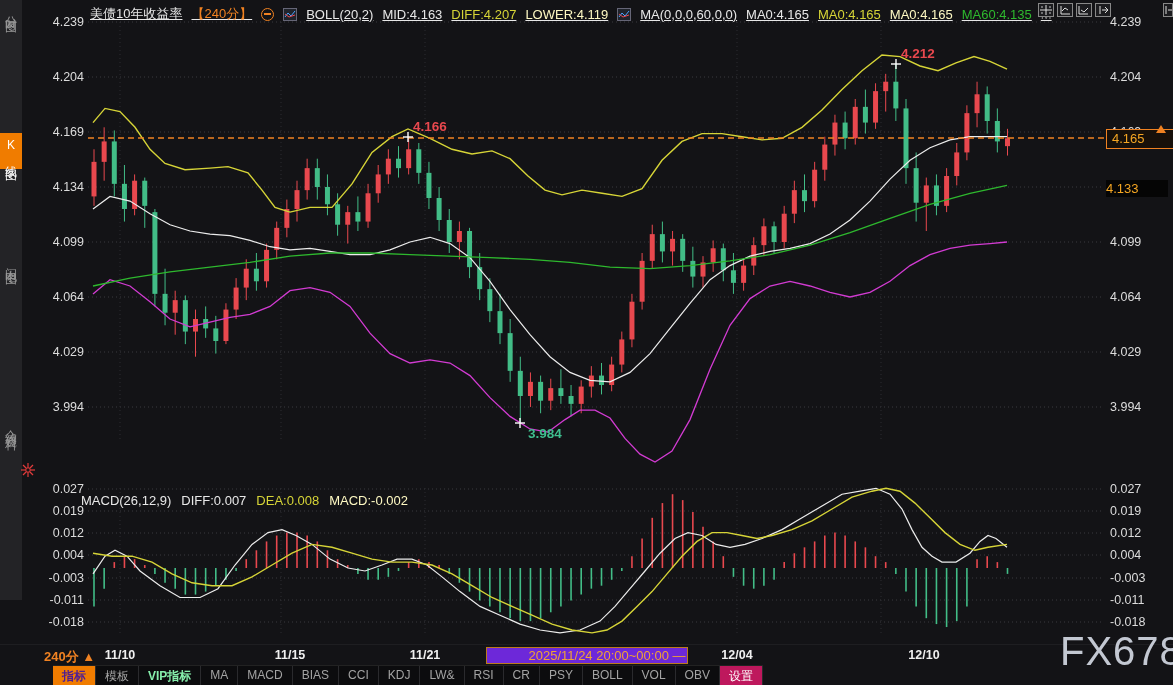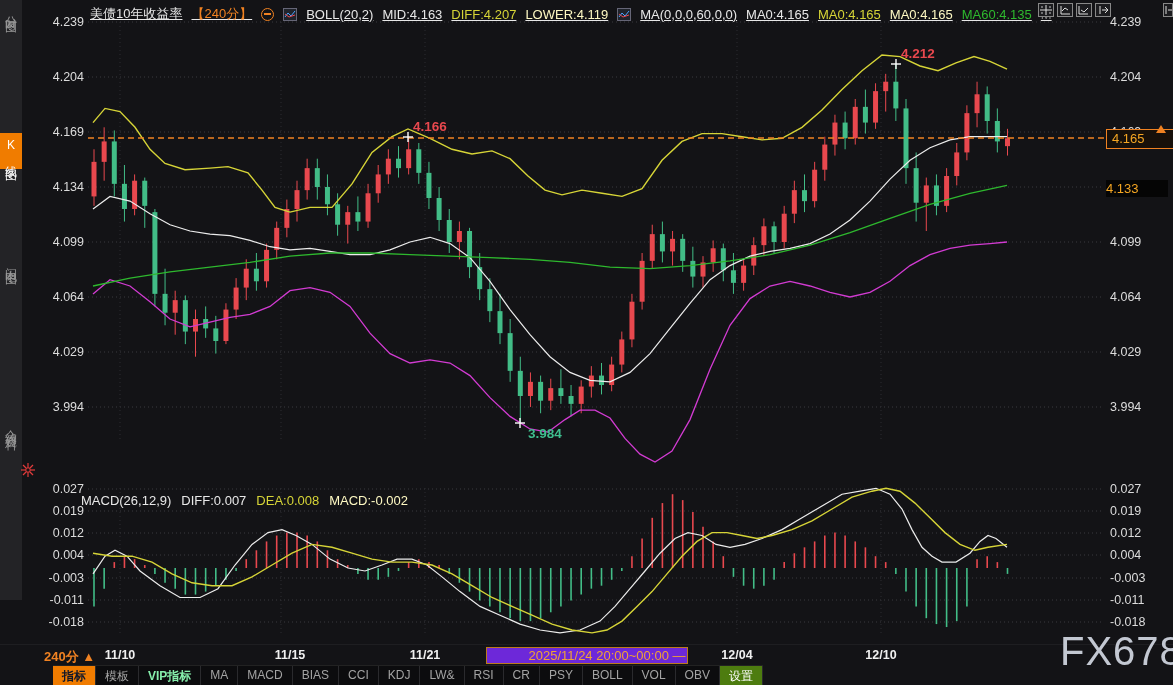--- a/index.html
+++ b/index.html
@@ -35,23 +35,23 @@
   
   .xaxis-row{position:absolute;left:0;top:644px;width:1173px;height:20px;border-top:1px solid #1e1e21;}
   .period-label{position:absolute;left:44px;top:3px;color:#f08222;font-size:13px;font-weight:bold;cursor:pointer;}
   .xtick{position:absolute;top:3px;transform:translateX(-50%);color:#f0f0f0;font-size:12.5px;font-weight:bold;}
   .crosshair-box{position:absolute;left:486px;top:2px;width:160px;height:15px;line-height:15px;text-align:center;
       border:1px solid #bd7a1e;background:#6d28d9;color:#f0a335;font-size:13px;padding-left:40px;}
   
   .toolbar{position:absolute;left:53px;top:665px;height:20px;display:flex;background:#0c0c0e;
       border-top:1px solid #222;font-size:12px;z-index:5;}
   .tb-item{padding:2px 9px 0 9px;color:#a3a3a3;border-right:1px solid #2a2a2d;cursor:pointer;height:18px;}
-  .tb-item.active{background:#f07c00;color:#0f172a;font-weight:bold;}
+  .tb-item.active{background:#f07c00;color:#4c1d95;font-weight:bold;}
   .tb-item.vip{color:#86efac;font-weight:bold;}
-  .tb-item.settings{background:#4d7c0f;color:#fff;font-family:Liberation Mono, monospace;}
+  .tb-item.settings{background:#be185d;color:#fff;font-family:Liberation Mono, monospace;}
   
   .watermark{position:absolute;left:1060px;top:629px;font-size:40px;color:#c3c8d2;letter-spacing:1px;z-index:4;}
   
   #chart-svg{position:absolute;left:0;top:0;z-index:1;}
   .axis-text{fill:#dcdcdc;font-size:12.5px;font-family:"Liberation Sans",sans-serif;}
   .starburst{position:absolute;left:20px;top:462px;z-index:5;}
 </style>
 </head>
 <body>
 
@@ -508,21 +508,21 @@
   </span>
   <div class="macd-legend">
     <span class="c-white">MACD(26,12,9)</span>
     <span class="c-white">DIFF:0.007</span>
     <span class="c-yellow">DEA:0.008</span>
     <span class="c-magenta">MACD:-0.002</span>
   </div>
 
   <div class="xaxis-row">
     <span class="period-label">240分 ▲</span>
-    <span id="xticks"><span class="xtick" style="left: 120px;">11/10</span><span class="xtick" style="left: 290px;">11/15</span><span class="xtick" style="left: 425px;">11/21</span><span class="xtick" style="left: 737px;">12/04</span><span class="xtick" style="left: 881px;">12/10</span></span>
+    <span id="xticks"><span class="xtick" style="left: 120px;">11/10</span><span class="xtick" style="left: 290px;">11/15</span><span class="xtick" style="left: 425px;">11/21</span><span class="xtick" style="left: 737px;">12/04</span><span class="xtick" style="left: 924px;">12/10</span></span>
     <span class="crosshair-box">2025/11/24 20:00~00:00 —</span>
   </div>
 
   <div class="toolbar" id="toolbar">
       <div class="tb-item active">指标</div>
       <div class="tb-item">模板</div>
       <div class="tb-item vip">VIP指标</div>
       <div class="tb-item">MA</div>
       <div class="tb-item">MACD</div>
       <div class="tb-item">BIAS</div>

